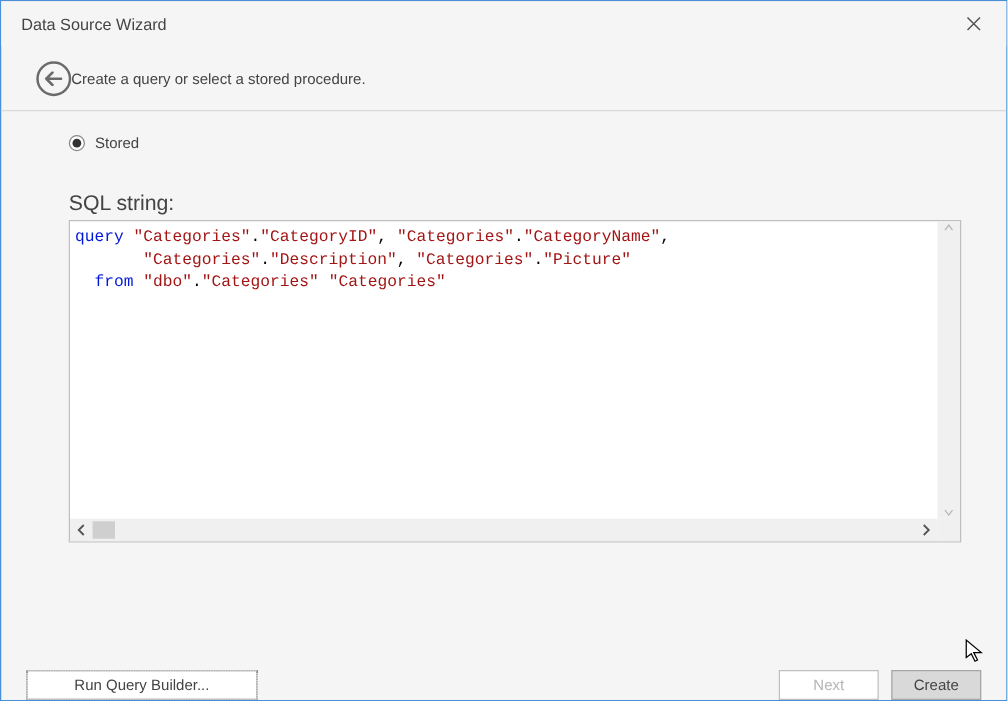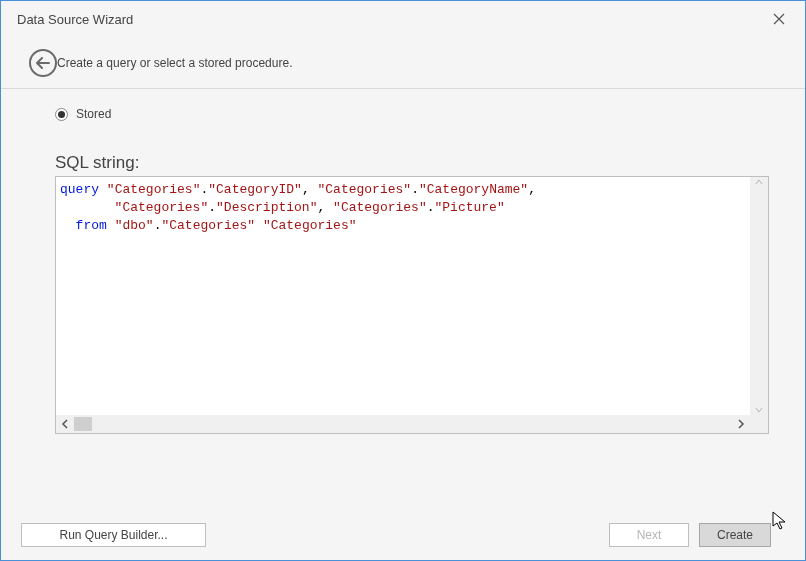--- a/index.html
+++ b/index.html
@@ -160,23 +160,23 @@
 .corner {
   position: absolute;
   right: 0;
   bottom: 0;
   width: 18px;
   height: 18px;
   background: #f0f0f0;
 }
 .footer {
   height: 50px;
-  padding: 0 34px 0 20px;
-  display: flex;
-  align-items: center;
+  padding: 0 20px 0 20px;
+  display: flex;
+  align-items: flex-end;
 }
 .btn {
   height: 24px;
   font-size: 12px;
   font-family: inherit;
   background: #fff;
   border: 1px solid #bfbfbf;
   color: #444;
   cursor: pointer;
   padding: 0 10px;

